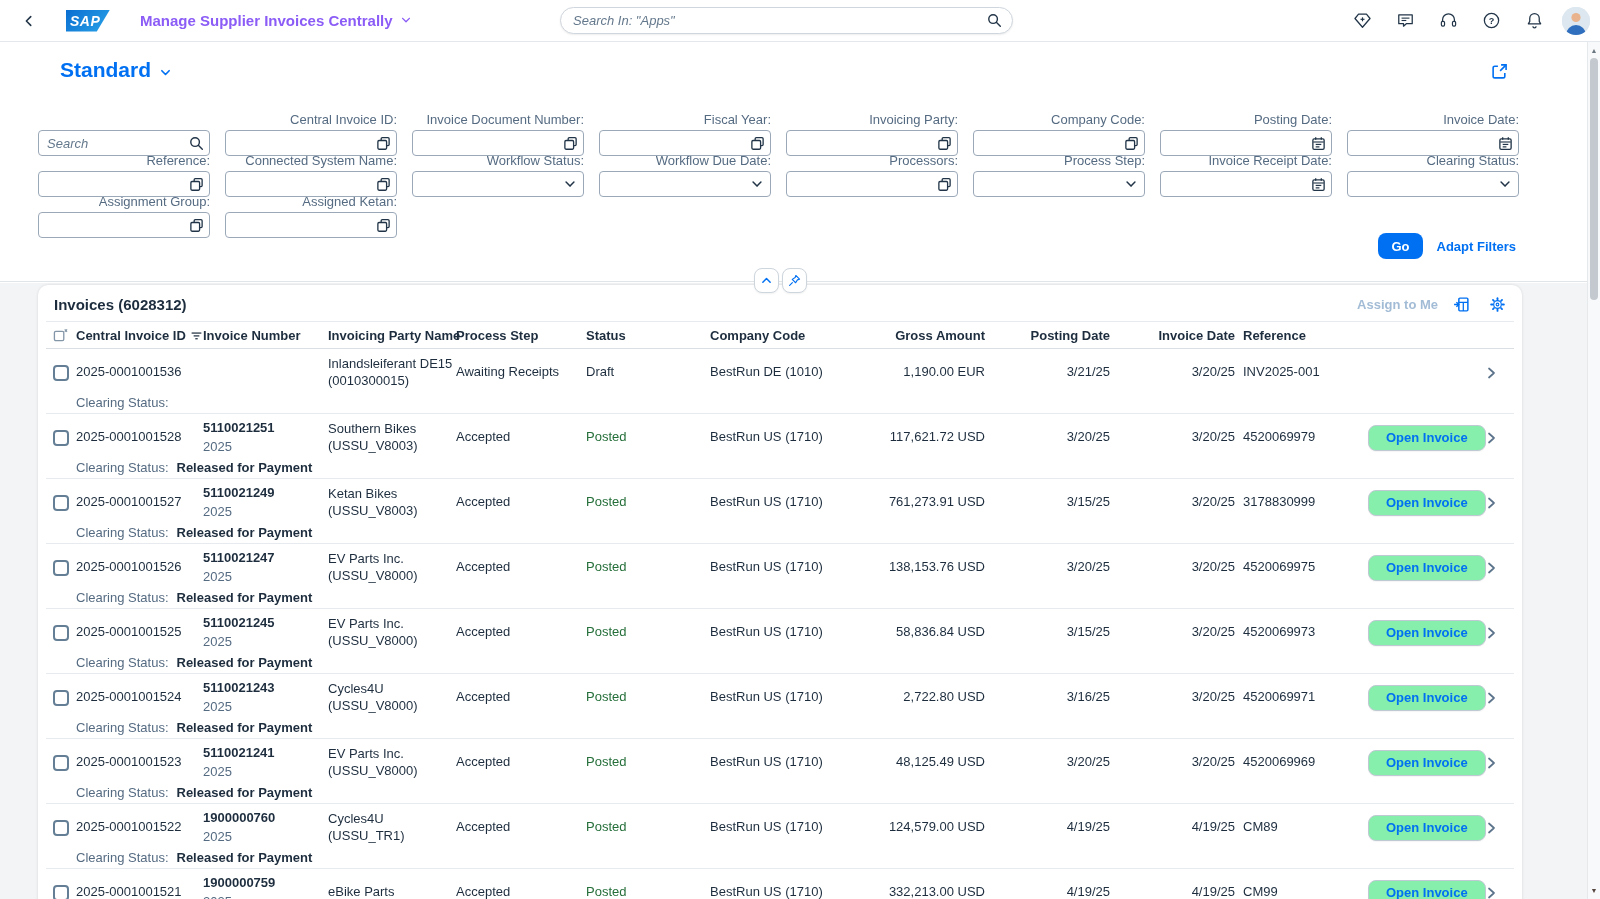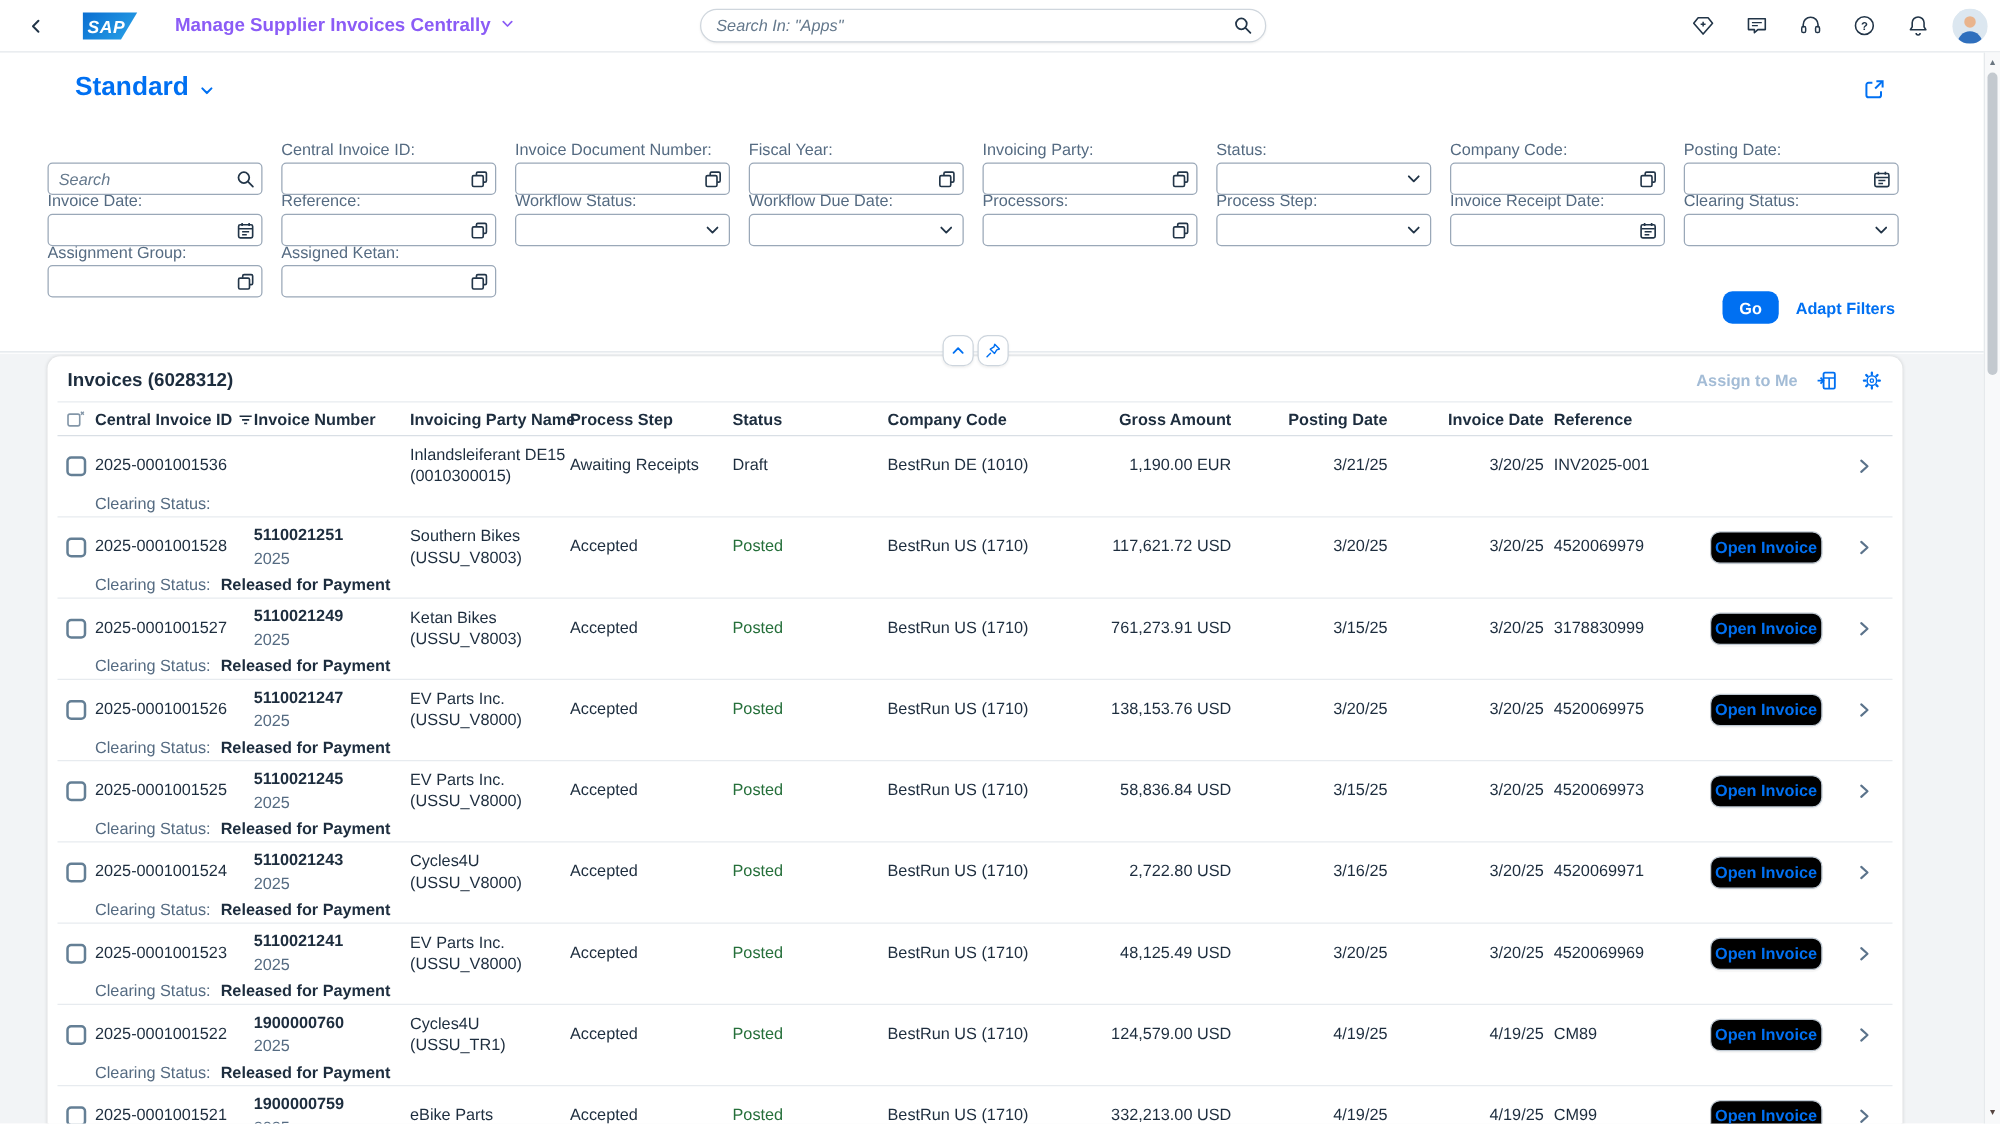--- a/index.html
+++ b/index.html
@@ -37,21 +37,21 @@
   .variant-row { position:absolute; top:42px; left:0; right:0; height:56px; background:#fff;
     display:flex; align-items:center; padding:0 84px 0 60px; }
   .variant-title { display:flex; align-items:center; gap:8px; color:#0070f2; font-size:21px; font-weight:700; cursor:pointer; }
   .share-btn { position:absolute; right:86px; top:14px; }
 
   
   .filterbar { position:absolute; top:98px; left:0; right:0; height:184px; background:#fff;
     border-bottom:1px solid #e0e5ea; }
   .filter-grid { display:grid; grid-template-columns:repeat(8,172px); column-gap:15px; row-gap:7px;
     margin:14px 0 0 38px; }
-  .f-field { display:flex; flex-direction:column; }
+  .f-field { display:flex; flex-direction:column;align-items:flex-end; }
   .f-label { height:18px; font-size:13px; color:#556b82; white-space:nowrap; overflow:hidden; }
   .f-box { position:relative; height:16px; }
   .f-box input { width:100%; height:26px; border:1px solid #9aa8b8; border-radius:4px; padding:0 26px 0 8px;
     font-size:13px; font-family:inherit; color:#1d2d3e; outline:none; background:#fff; }
   .f-icon { position:absolute; right:5px; top:4px; width:18px; height:18px; display:flex; align-items:center;
     justify-content:center; color:#223548; cursor:pointer; }
   .filter-actions { position:absolute; right:84px; bottom:22px; display:flex; align-items:center; gap:14px; }
   .go-btn { background:#0070f2; color:#fff; border:none; border-radius:8px; height:26px; padding:0 13px;
     font-size:13px; font-weight:700; font-family:inherit; cursor:pointer; }
   .adapt-link { color:#0070f2; font-size:13px; font-weight:600; text-decoration:none; cursor:pointer; }
@@ -84,22 +84,22 @@
   .subrow { height:21px; display:flex; align-items:center; padding:0 0 2px 30px; border-bottom:1px solid #e7ebef; }
   .cs-label { color:#556b82; }
   .cs-value { color:#1d2d3e; margin-left:8px; font-weight:600; }
   .cell { font-size:13px; color:#1d2d3e; line-height:1.25; }
   .cell.r { text-align:right; padding-right:8px; }
   .cb-wrap { display:flex; align-items:center; justify-content:flex-start; padding-left:7px; }
   .checkbox { width:16px; height:16px; border:2px solid #647f95; border-radius:4px; background:#fff; cursor:pointer; }
   .inv-num { font-weight:700; }
   .inv-year { color:#556b82; margin-top:3px; }
   .cell-status.success { color:#256f3a; }
-  .open-btn { background:#000000; border:1px solid #bfc9d3; border-radius:8px; color:#0070f2; font-weight:700;
-    font-size:13px; font-family:inherit; height:26px; padding:0 3px; cursor:pointer;
+  .open-btn { background:#86efac; border:1px solid #bfc9d3; border-radius:8px; color:#0070f2; font-weight:700;
+    font-size:13px; font-family:inherit; height:26px; padding:0 17px; cursor:pointer;
     box-shadow:0 1px 1px rgba(0,0,0,.04); white-space:nowrap; }
   .row-chev { display:flex; justify-content:center; color:#5b738b; cursor:pointer; }
 
   
   .scrollbar { position:absolute; top:42px; right:0; bottom:0; width:13px; background:#f8f9fa;
     border-left:1px solid #e6e9ec; z-index:40; }
   .sb-arrow { position:absolute; left:0; width:12px; height:12px; font-size:7px; color:#6a7680;
     display:flex; align-items:center; justify-content:center; }
   .sb-up { top:2px; }
   .sb-down { bottom:3px; color:#55443f; }
@@ -254,31 +254,20 @@
       <input type="text" style="">
       <span class="f-icon">
               <svg width="15" height="15" viewBox="0 0 16 16">
                 <path d="M5.5 4.5 V3 a1.2 1.2 0 0 1 1.2-1.2 h6.1 A1.2 1.2 0 0 1 14 3 v6.1 a1.2 1.2 0 0 1-1.2 1.2 H11.5" fill="none" stroke="currentColor" stroke-width="1.4"></path>
                 <rect x="2" y="4.8" width="9.3" height="9.3" rx="1.2" fill="none" stroke="currentColor" stroke-width="1.4"></rect>
               </svg>
             </span>
     </div>
   </div>
 
-  <div class="f-field">
-    <div class="f-label">Status:</div>
-    <div class="f-box">
-      <input type="text" style="">
-      <span class="f-icon">
-              <svg width="14" height="14" viewBox="0 0 16 16">
-                <polyline points="3.5,5.8 8,10.4 12.5,5.8" fill="none" stroke="currentColor" stroke-width="1.7" stroke-linecap="round" stroke-linejoin="round"></polyline>
-              </svg>
-            </span>
-    </div>
-  </div>
 
   <div class="f-field">
     <div class="f-label">Company Code:</div>
     <div class="f-box">
       <input type="text" style="">
       <span class="f-icon">
               <svg width="15" height="15" viewBox="0 0 16 16">
                 <path d="M5.5 4.5 V3 a1.2 1.2 0 0 1 1.2-1.2 h6.1 A1.2 1.2 0 0 1 14 3 v6.1 a1.2 1.2 0 0 1-1.2 1.2 H11.5" fill="none" stroke="currentColor" stroke-width="1.4"></path>
                 <rect x="2" y="4.8" width="9.3" height="9.3" rx="1.2" fill="none" stroke="currentColor" stroke-width="1.4"></rect>
               </svg>
@@ -326,20 +315,32 @@
       <input type="text" style="">
       <span class="f-icon">
               <svg width="15" height="15" viewBox="0 0 16 16">
                 <path d="M5.5 4.5 V3 a1.2 1.2 0 0 1 1.2-1.2 h6.1 A1.2 1.2 0 0 1 14 3 v6.1 a1.2 1.2 0 0 1-1.2 1.2 H11.5" fill="none" stroke="currentColor" stroke-width="1.4"></path>
                 <rect x="2" y="4.8" width="9.3" height="9.3" rx="1.2" fill="none" stroke="currentColor" stroke-width="1.4"></rect>
               </svg>
             </span>
     </div>
   </div>
 
+  <div class="f-field">
+    <div class="f-label">Connected System Name:</div>
+    <div class="f-box">
+      <input type="text" style="">
+      <span class="f-icon">
+              <svg width="15" height="15" viewBox="0 0 16 16">
+                <path d="M5.5 4.5 V3 a1.2 1.2 0 0 1 1.2-1.2 h6.1 A1.2 1.2 0 0 1 14 3 v6.1 a1.2 1.2 0 0 1-1.2 1.2 H11.5" fill="none" stroke="currentColor" stroke-width="1.4"></path>
+                <rect x="2" y="4.8" width="9.3" height="9.3" rx="1.2" fill="none" stroke="currentColor" stroke-width="1.4"></rect>
+              </svg>
+            </span>
+    </div>
+  </div>
 
   <div class="f-field">
     <div class="f-label">Workflow Status:</div>
     <div class="f-box">
       <input type="text" style="">
       <span class="f-icon">
               <svg width="14" height="14" viewBox="0 0 16 16">
                 <polyline points="3.5,5.8 8,10.4 12.5,5.8" fill="none" stroke="currentColor" stroke-width="1.7" stroke-linecap="round" stroke-linejoin="round"></polyline>
               </svg>
             </span>

